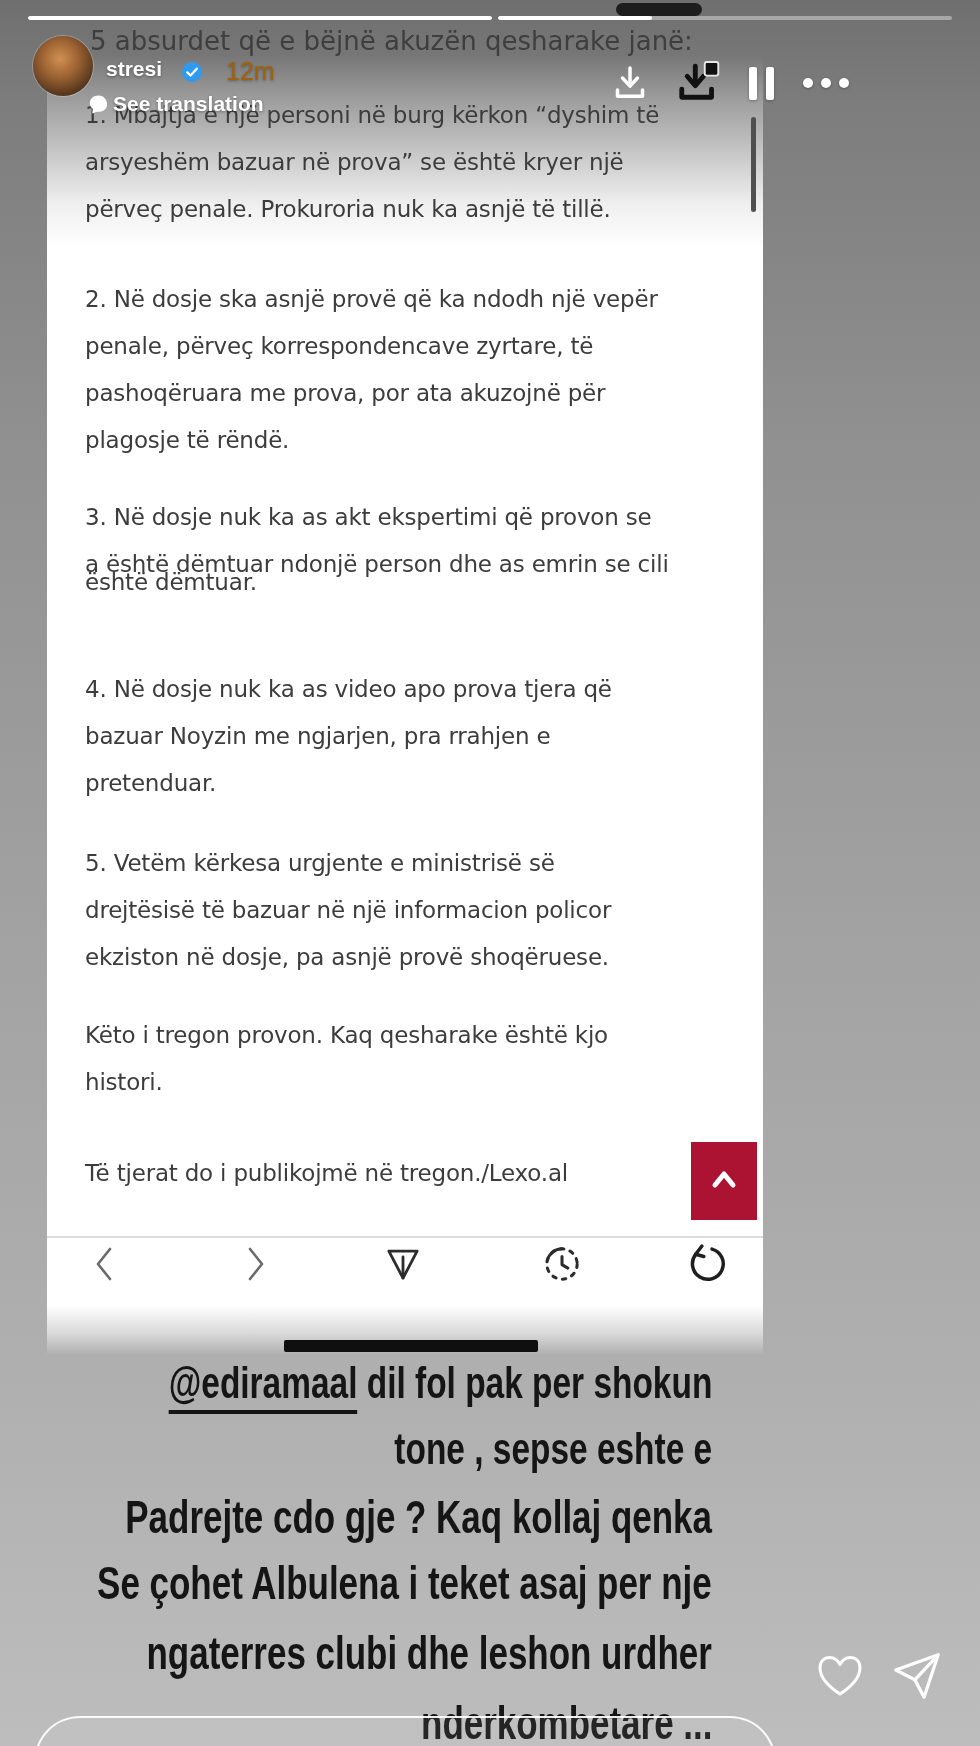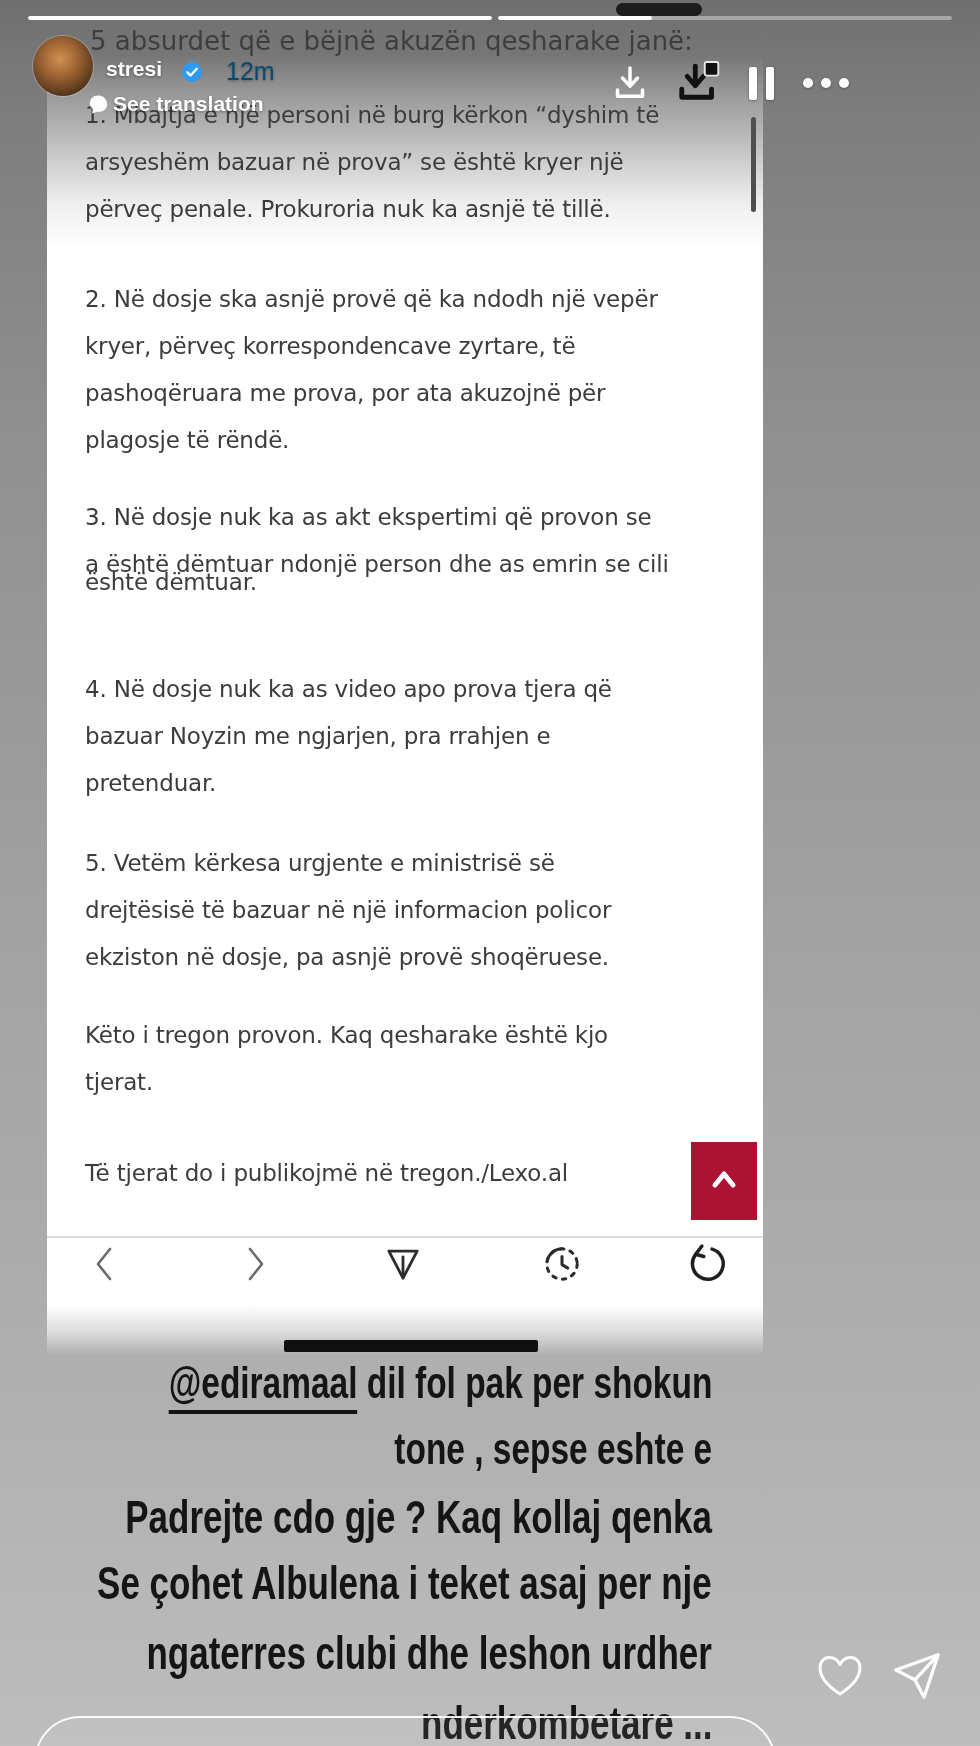--- a/index.html
+++ b/index.html
@@ -43,21 +43,21 @@
   .card-divider{left:47px;top:1236px;width:716px;height:2px;background:#dcdcdc;}
   .tb-icon{position:absolute;top:1242px;width:44px;height:44px;display:flex;align-items:center;justify-content:center;}
   
   .avatar{
     left:33px;top:36px;width:60px;height:60px;border-radius:50%;
     background:radial-gradient(circle at 45% 38%,#cf9050 0%,#a06534 35%,#5a3a1e 70%,#2e1d10 100%);
     box-shadow:0 0 0 1px rgba(255,255,255,0.25);
   }
   .username{left:106px;top:57px;font-size:21px;font-weight:700;color:#ffffff;text-shadow:0 1px 3px rgba(0,0,0,.4);}
   .badge{left:181px;top:61px;width:22px;height:22px;}
-  .timestamp{left:226px;top:57px;font-size:25px;color:#0c4a6e;text-shadow:0 1px 3px rgba(0,0,0,.35);}
+  .timestamp{left:226px;top:57px;font-size:25px;color:#a16207;text-shadow:0 1px 3px rgba(0,0,0,.35);}
   .see-tr{left:88px;top:92px;display:flex;align-items:center;gap:4px;cursor:pointer;}
   .see-tr span{font-size:21px;font-weight:700;color:#ffffff;text-shadow:0 1px 3px rgba(0,0,0,.4);}
   
   .topbtn{position:absolute;display:flex;align-items:center;justify-content:center;cursor:pointer;}
   .pause-bars{display:flex;gap:9px;}
   .pause-bars i{display:block;width:8px;height:33px;background:#fff;border-radius:2px;box-shadow:0 1px 3px rgba(0,0,0,.3);}
   .dots{display:flex;gap:8px;}
   .dots i{display:block;width:10px;height:10px;border-radius:50%;background:#fff;box-shadow:0 1px 3px rgba(0,0,0,.3);}
   
   .hw{
@@ -99,38 +99,38 @@
 <div class="abs scrollbar"></div>
 
 <div class="abs story-title">5 absurdet që e bëjnë akuzën qesharake janë:</div>
 
 <div>
   <div class="pline" style="top:98px">1. Mbajtja e një personi në burg kërkon “dyshim të</div>
   <div class="pline" style="top:145px">arsyeshëm bazuar në prova” se është kryer një</div>
   <div class="pline" style="top:192px">përveç penale. Prokuroria nuk ka asnjë të tillë.</div>
 
   <div class="pline" style="top:282px">2. Në dosje ska asnjë provë që ka ndodh një vepër</div>
-  <div class="pline" style="top:329px">kryer, përveç korrespondencave zyrtare, të</div>
+  <div class="pline" style="top:329px">penale, përveç korrespondencave zyrtare, të</div>
   <div class="pline" style="top:376px">pashoqëruara me prova, por ata akuzojnë për</div>
   <div class="pline" style="top:423px">plagosje të rëndë.</div>
 
   <div class="pline" style="top:500px">3. Në dosje nuk ka as akt ekspertimi që provon se</div>
   <div class="pline" style="top:547px">a është dëmtuar ndonjë person dhe as emrin se cili</div>
   <div class="pline" style="top:565px">është dëmtuar.</div>
 
   <div class="pline" style="top:672px">4. Në dosje nuk ka as video apo prova tjera që</div>
   <div class="pline" style="top:719px">bazuar Noyzin me ngjarjen, pra rrahjen e</div>
   <div class="pline" style="top:766px">pretenduar.</div>
 
   <div class="pline" style="top:846px">5. Vetëm kërkesa urgjente e ministrisë së</div>
   <div class="pline" style="top:893px">drejtësisë të bazuar në një informacion policor</div>
   <div class="pline" style="top:940px">ekziston në dosje, pa asnjë provë shoqëruese.</div>
 
   <div class="pline" style="top:1018px">Këto i tregon provon. Kaq qesharake është kjo</div>
-  <div class="pline" style="top:1065px">tjerat.</div>
+  <div class="pline" style="top:1065px">histori.</div>
 
   <div class="pline" style="top:1156px">Të tjerat do i publikojmë në tregon./Lexo.al</div>
 </div>
 
 <div class="abs scroll-top-btn">
   <span>
     <svg width="36" height="30" viewBox="0 0 36 30">
         <polyline points="9,21 18,10 27,21" fill="none" stroke="#ffffff" stroke-width="5" stroke-linecap="round" stroke-linejoin="round"></polyline>
       </svg>
   </span>

